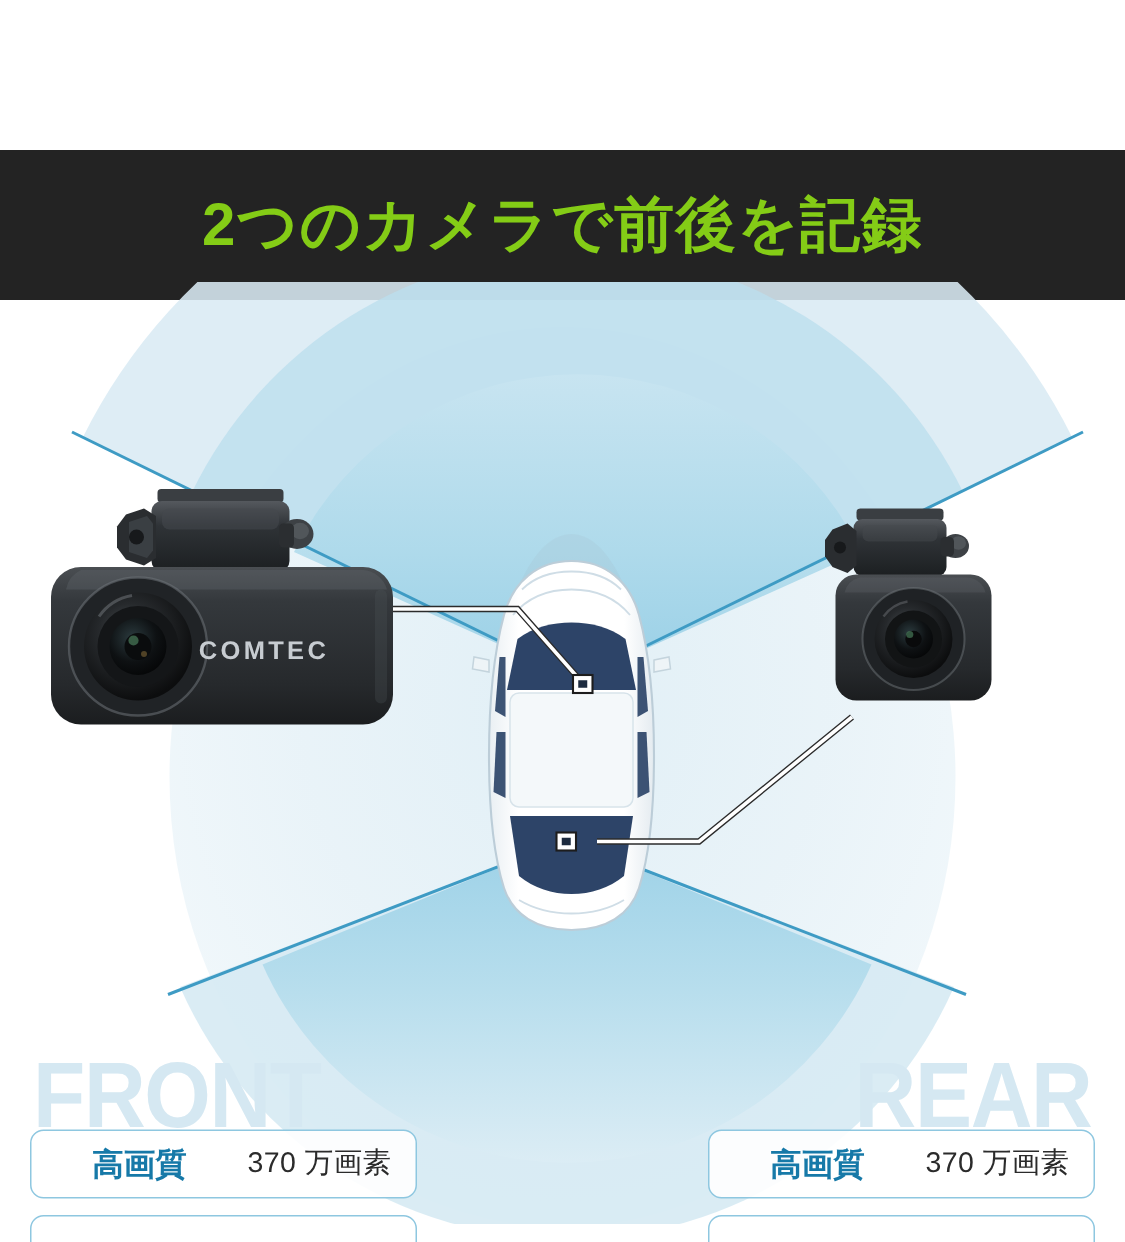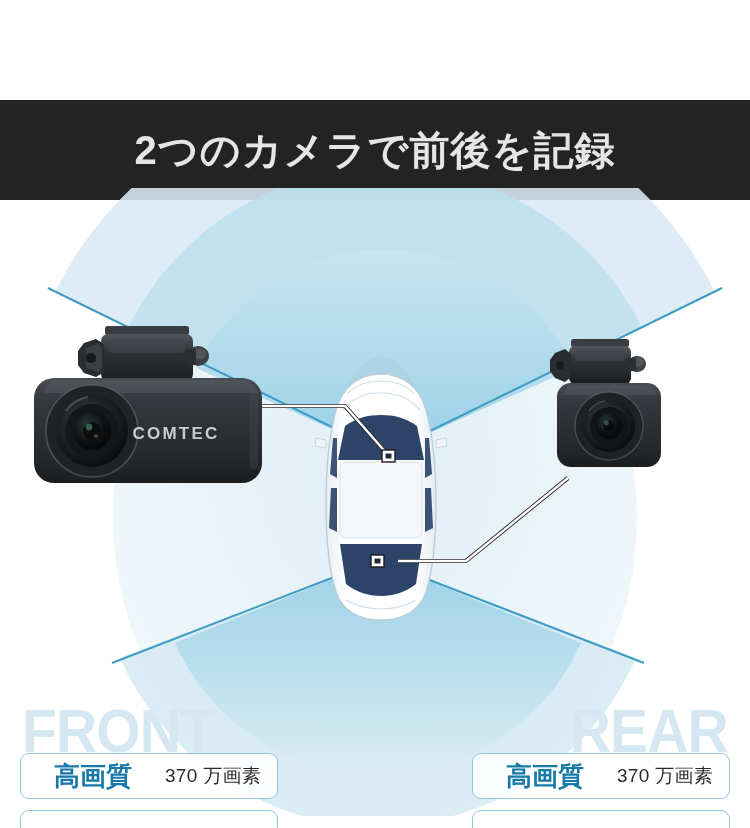--- a/index.html
+++ b/index.html
@@ -27,21 +27,21 @@
     left: 0;
     top: 100px;
     width: 750px;
     height: 100px;
     background: #232323;
     display: flex;
     align-items: center;
     justify-content: center;
   }
   .header-title {
-    color: #e5e5e5;
+    color: #84cc16;
     font-size: 40px;
     font-weight: bold;
     letter-spacing: 1px;
     line-height: 1;
     white-space: nowrap;
   }
 
   
   .stage {
     position: absolute;
@@ -90,21 +90,21 @@
     border-radius: 9px;
     background: rgba(255,255,255,0.90);
     display: flex;
     align-items: center;
     padding: 0 8px;
   }
   .spec-box.tall { height: 52px; }
 
   .spec-label {
     color: #1679a8;
-    font-size: 26px;
+    font-size: 21px;
     font-weight: bold;
     line-height: 1;
     flex: 0 0 auto;
     text-align: center;
     letter-spacing: 0px;
   }
   .spec-col.left  .spec-label { width: 128px; }
   .spec-col.right .spec-label { width: 128px; }
 
   .spec-value {

